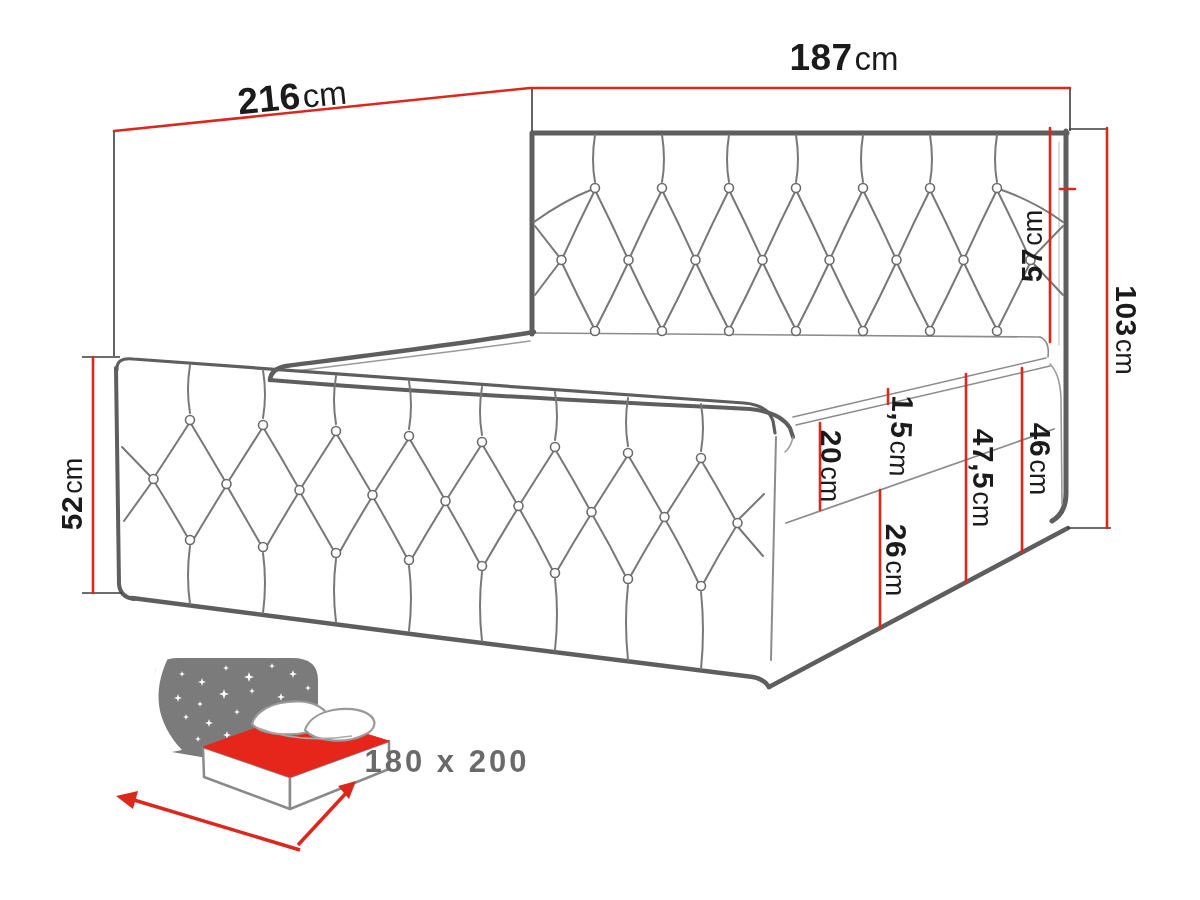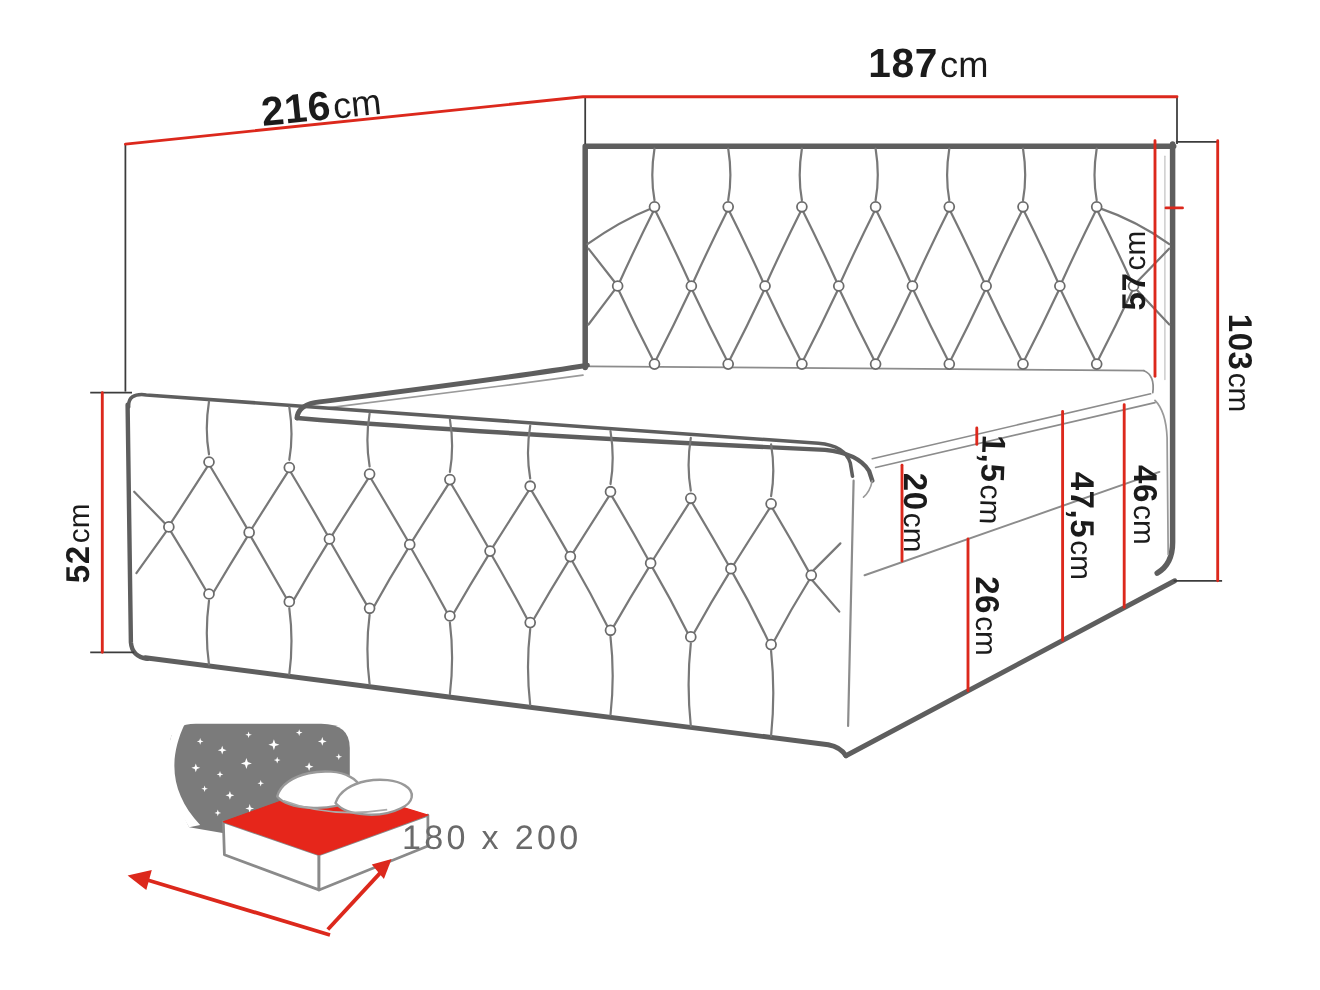--- a/index.html
+++ b/index.html
@@ -17,21 +17,21 @@
   .lbl-187{left:800px;top:58px;transform:translate(-50%,-50%);margin-left:44px;}
   .lbl-52 {left:72px;top:494px;transform:translate(-50%,-50%) rotate(-90deg);}
   .lbl-57 {left:1032px;top:246px;transform:translate(-50%,-50%) rotate(-90deg);}
   .lbl-103{left:1126px;top:330px;transform:translate(-50%,-50%) rotate(90deg);}
   .lbl-15 {left:901px;top:436px;transform:translate(-50%,-50%) rotate(92deg);}
   .lbl-20 {left:831px;top:466px;transform:translate(-50%,-50%) rotate(90deg);}
   .lbl-26 {left:896px;top:560px;transform:translate(-50%,-50%) rotate(90deg);}
   .lbl-475{left:983px;top:478px;transform:translate(-50%,-50%) rotate(90deg);}
   .lbl-46 {left:1040px;top:459px;transform:translate(-50%,-50%) rotate(90deg);}
   .size-label{position:absolute;left:447px;top:762px;transform:translate(-50%,-50%);
-      font-size:31px;font-weight:400;color:#6a6a6a;letter-spacing:3px;white-space:nowrap;}
+      font-size:31px;font-weight:700;color:#6a6a6a;letter-spacing:3px;white-space:nowrap;}
 </style>
 </head>
 <body>
 
 <div id="stage">
 
 <svg id="drawing" width="1200" height="900" viewBox="0 0 1200 900">
 
   <defs>
     <path id="star4" d="M0,-1 L0.25,-0.25 L1,0 L0.25,0.25 L0,1 L-0.25,0.25 L-1,0 L-0.25,-0.25 Z"></path>

